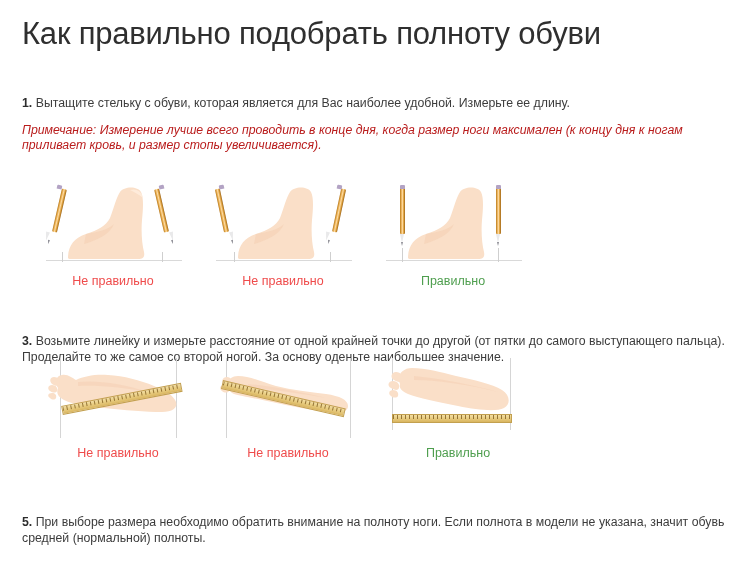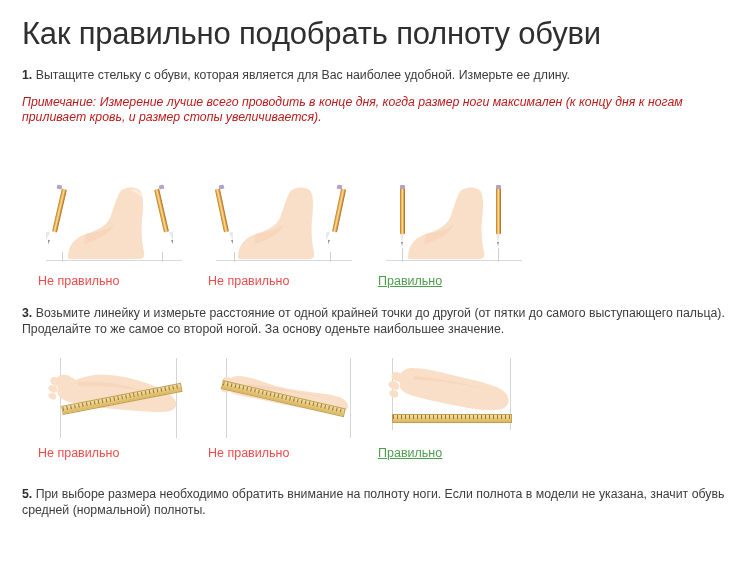--- a/index.html
+++ b/index.html
@@ -29,20 +29,21 @@
   .steps-top{
     position:absolute;
     left:22px; top:68px;
     width:706px;
   }
   .step{
     font-size:12.3px;
     line-height:15.5px;
     color:#3c3c3c;
     margin-bottom:11px;
+    margin-top:28px;
   }
   .step b{ font-weight:bold; color:#2c2c2c;}
   .note{
     font-style:italic;
     font-size:12.3px;
     line-height:15.5px;
     color:#b91c1c;
     margin-top:3px;
   }
   
@@ -54,25 +55,26 @@
   }
   .fig{
     position:absolute;
     top:0;
     height:100px;
   }
   .fig-caption{
     position:absolute;
     bottom:-2px;
     width:100%;
+    text-align:center;
     font-size:12.5px;
     white-space:nowrap;
   }
   .cap-wrong{ color:#ef4b4b; }
-  .cap-right{ color:#4e9e4e;text-decoration:underline; }
+  .cap-right{ color:#4e9e4e; }
 
   .ground{
     position:absolute;
     height:1px;
     background:#d9d9d9;
   }
   .tick{
     position:absolute;
     width:1px;
     background:#cfcfcf;

